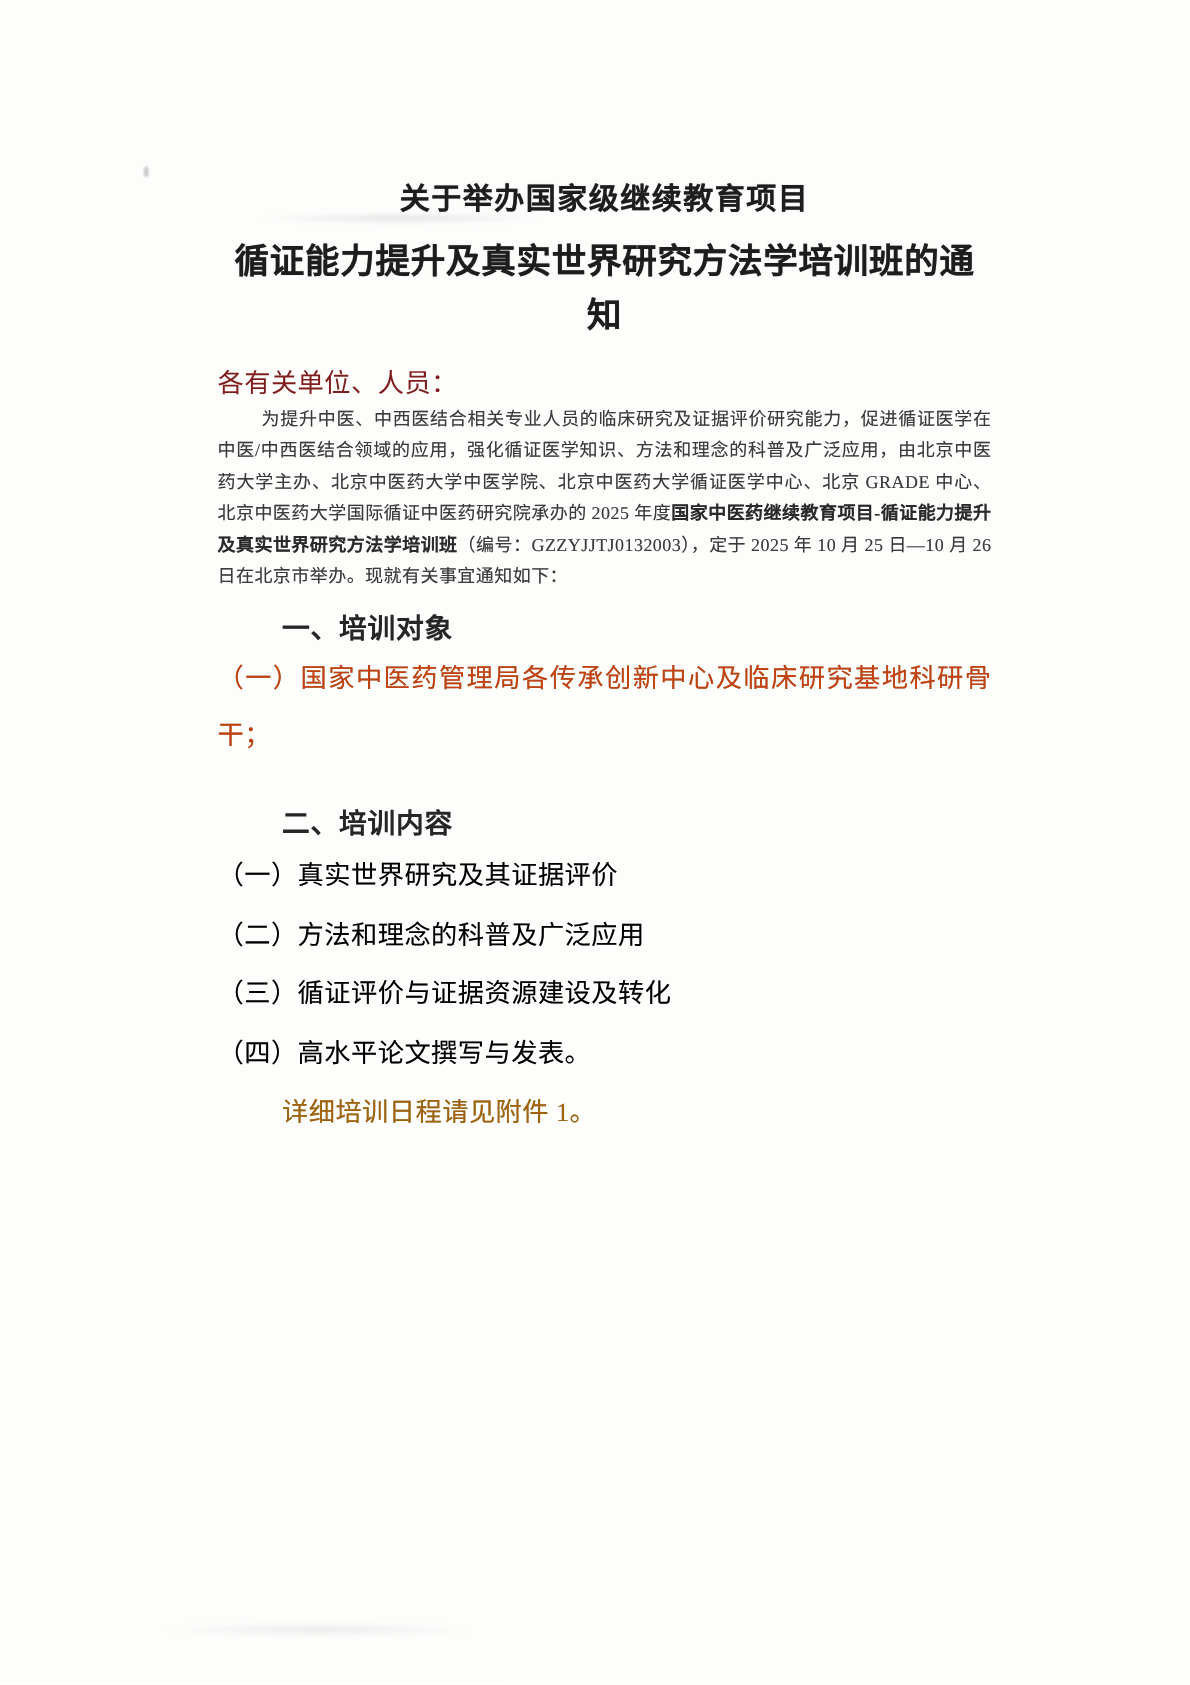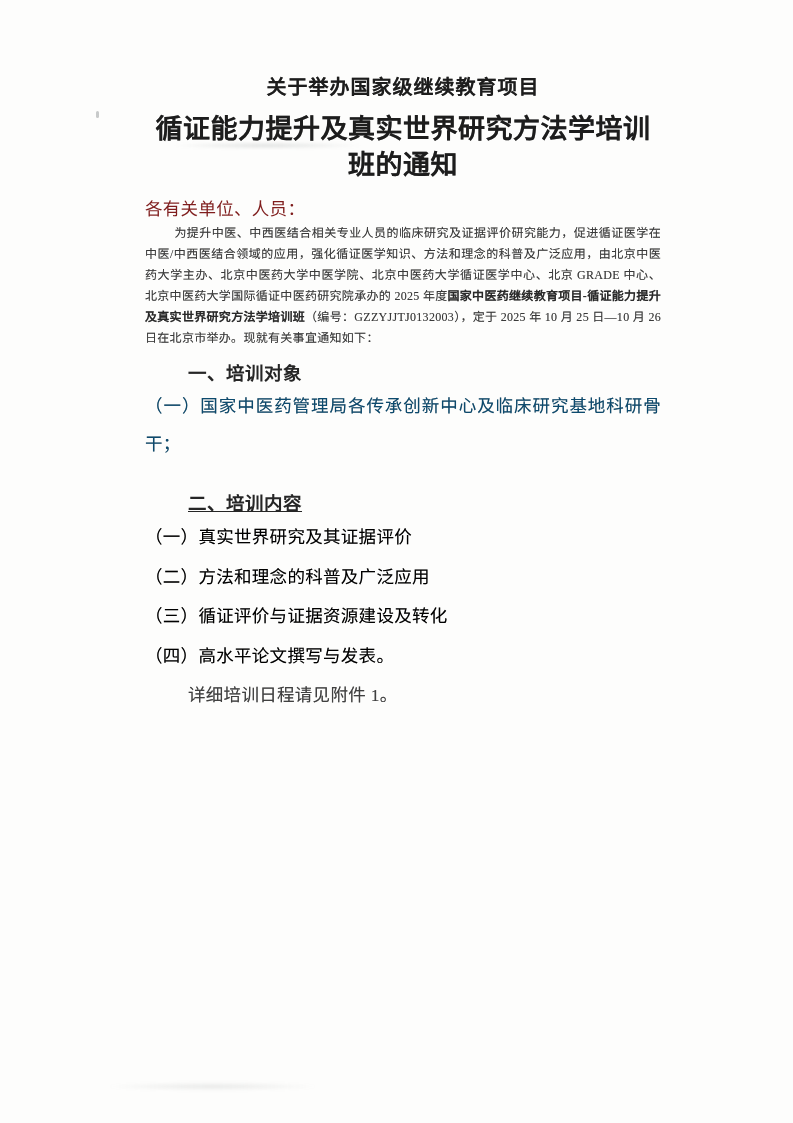--- a/index.html
+++ b/index.html
@@ -16,37 +16,37 @@
     background: #fdfdfc;
     overflow: hidden;
     font-family: "Liberation Serif", "DejaVu Serif", serif;
     color: #333333;
   }
   .content {
     position: absolute;
     left: 145px;
     top: 0;
     width: 516px;
-    padding-top: 72px;
+    padding-top: 118px;
     box-sizing: content-box;
   }
   
   .title-line1 {
     margin: 0;
     font-size: 20px;
     line-height: 30px;
     font-weight: 700;
     text-align: center;
     color: #1d1d1d;
     letter-spacing: 1px;
     text-shadow: 0 0 0.5px rgba(20,20,20,0.55);
   }
   .title-line2 {
     margin: 9px 0 0 0;
-    font-size: 27px;
+    font-size: 23px;
     line-height: 36px;
     font-weight: 700;
     text-align: center;
     color: #1d1d1d;
     letter-spacing: 0.5px;
     text-shadow: 0 0 0.5px rgba(20,20,20,0.55);
   }
   
   .salutation {
     margin: 12px 0 0 0;
@@ -74,46 +74,46 @@
     margin: 0;
     padding-left: 43px;
     font-family: "DejaVu Sans", "Liberation Sans", sans-serif;
     font-size: 18.5px;
     line-height: 29px;
     font-weight: 700;
     color: #262626;
     letter-spacing: 0.5px;
   }
   .sec1-heading { margin-top: 10px; }
-  .sec2-heading { margin-top: 26px; text-decoration: underline; }
+  .sec2-heading { margin-top: 26px; }
   .item {
     margin: 0;
     font-size: 17.5px;
     line-height: 37.6px;
     letter-spacing: 0.3px;
     text-align: justify;
     text-justify: inter-ideograph;
-    color: #0c4a6e;
+    color: #c2410c;
     text-shadow: 0 0 0.4px rgba(40,40,40,0.4);
   }
   .item-wide {
     margin: 0;
     font-size: 17.5px;
     line-height: 39.5px;
     letter-spacing: 0.3px;
     color: #000000;
     text-shadow: 0 0 0.4px rgba(40,40,40,0.4);
   }
   .attachment-note {
     margin: 0;
     padding-left: 43px;
     font-size: 17.5px;
     line-height: 38px;
     letter-spacing: 0.3px;
-    color: #404040;
+    color: #a16207;
     text-shadow: 0 0 0.4px rgba(40,40,40,0.4);
   }
   
   .artifact {
     position: absolute;
     pointer-events: none;
   }
   .artifact-top-smudge {
     left: 170px; top: 142px;
     width: 195px; height: 7px;

